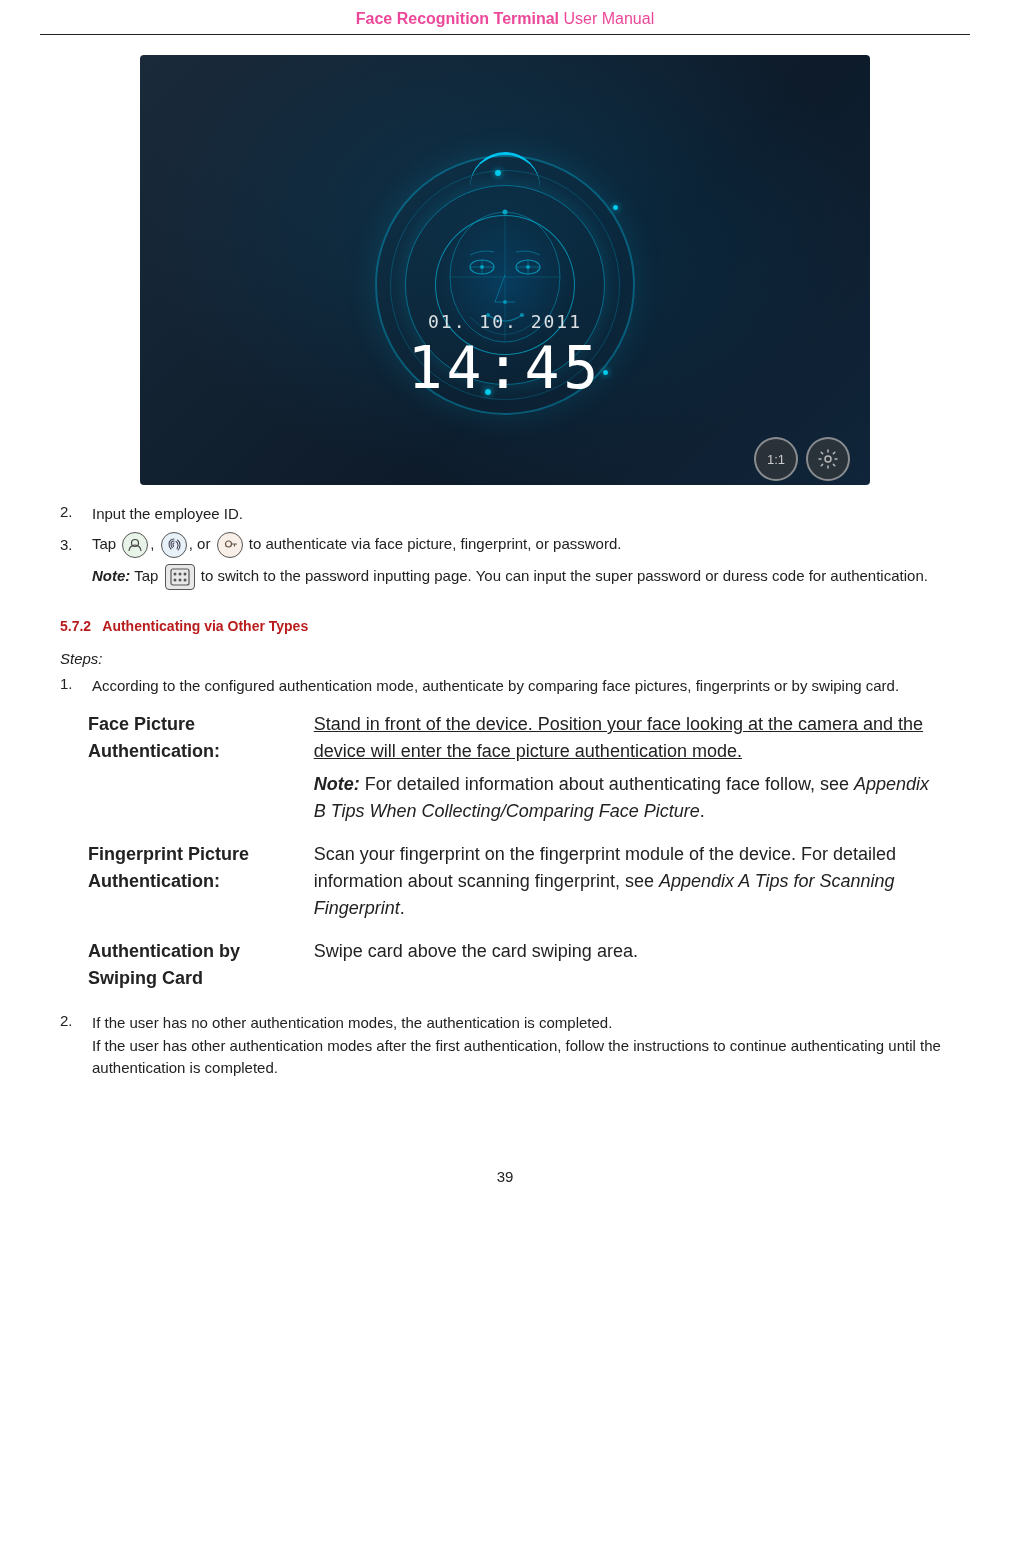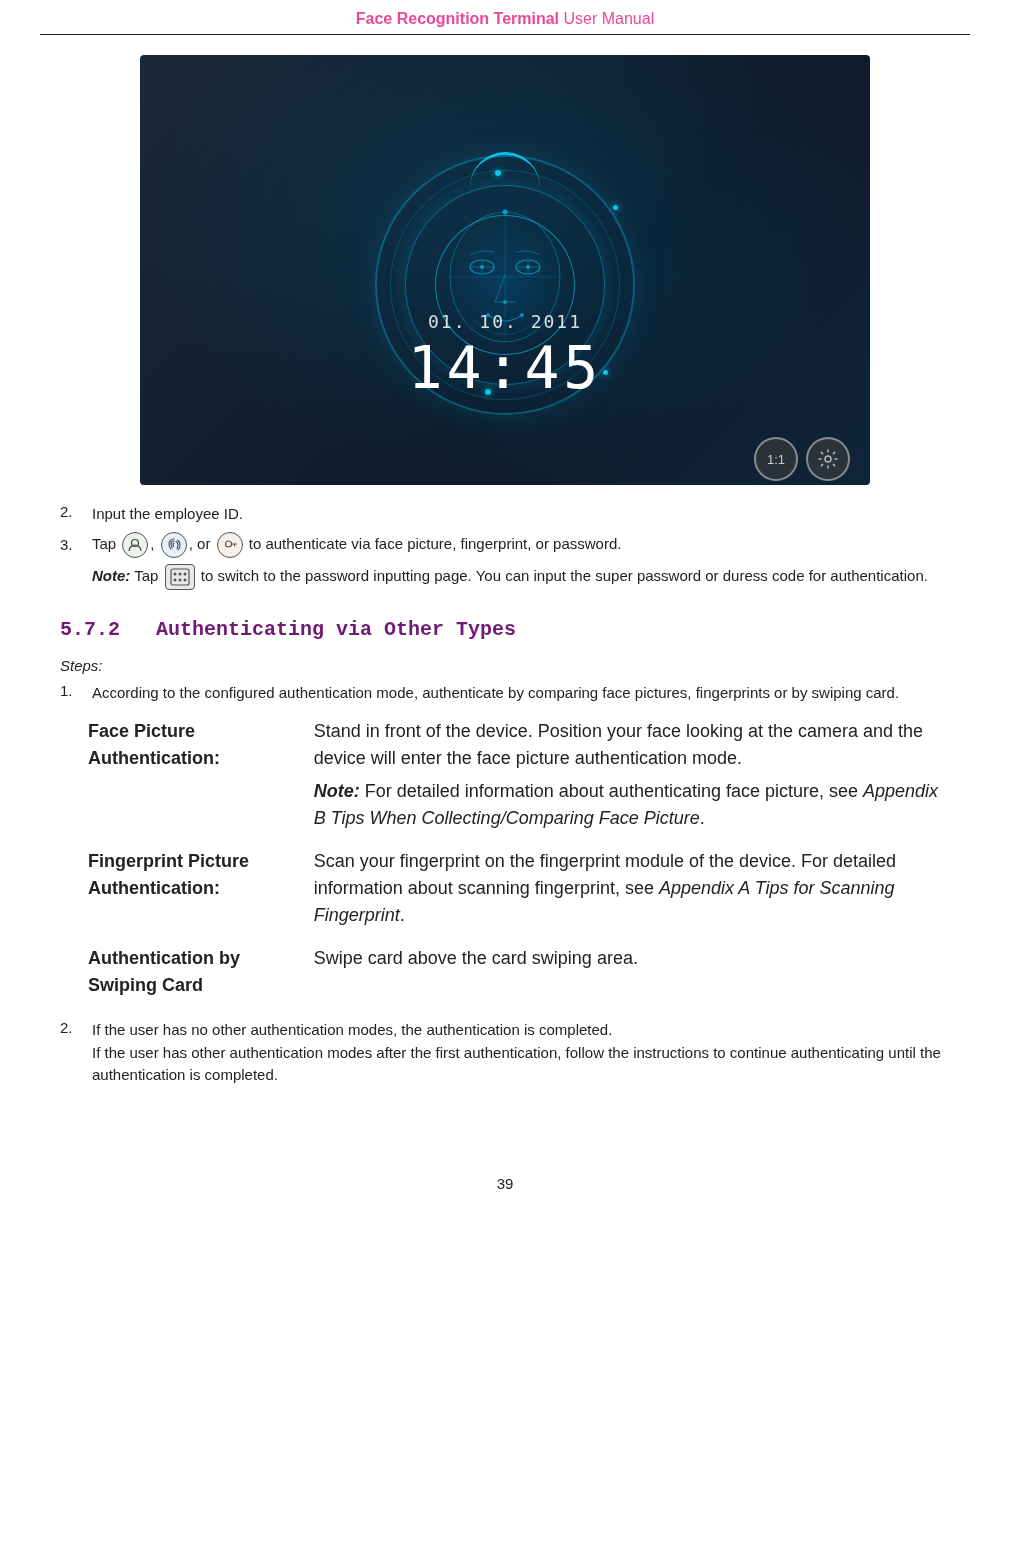--- a/index.html
+++ b/index.html
@@ -167,26 +167,25 @@
       line-height: 1.55;
     }
     .note-label {
       font-weight: bold;
       font-style: italic;
       color: #222;
     }
 
     
     .section-heading {
-      font-size: 20px;
+      font-size: 14px;
       font-weight: bold;
       margin-top: 28px;
       margin-bottom: 16px;
-      color: #701a75;
-      font-family: Liberation Mono, monospace;
+      color: #b91c1c;
     }
 
     
     .steps-label {
       font-weight: normal;
       font-style: italic;
       margin-bottom: 8px;
       font-size: 15px;
     }
 
@@ -381,23 +380,23 @@
   </div>
 
   <table class="def-table">
 
     <tbody>
         <tr>
       <td>
         <span>Face Picture Authentication:</span>
       </td>
       <td>
-        <div style="margin-bottom:6px;">Stand in front of the device. Position your face looking at the camera and the device will enter the face picture authentication mode.</div>
+        <div style="margin-bottom:6px;text-decoration:underline;">Stand in front of the device. Position your face looking at the camera and the device will enter the face picture authentication mode.</div>
         <div>
-          <span class="def-note">Note:</span><span> For detailed information about authenticating face picture, see </span><span class="def-italic">Appendix B Tips When Collecting/Comparing Face Picture</span><span>.</span>
+          <span class="def-note">Note:</span><span> For detailed information about authenticating face follow, see </span><span class="def-italic">Appendix B Tips When Collecting/Comparing Face Picture</span><span>.</span>
         </div>
       </td>
     </tr>
 
     <tr>
       <td>
         <span>Fingerprint Picture Authentication:</span>
       </td>
       <td>
         <span>Scan your fingerprint on the fingerprint module of the device. For detailed information about scanning fingerprint, see </span><span class="def-italic">Appendix A Tips for Scanning Fingerprint</span><span>.</span>

